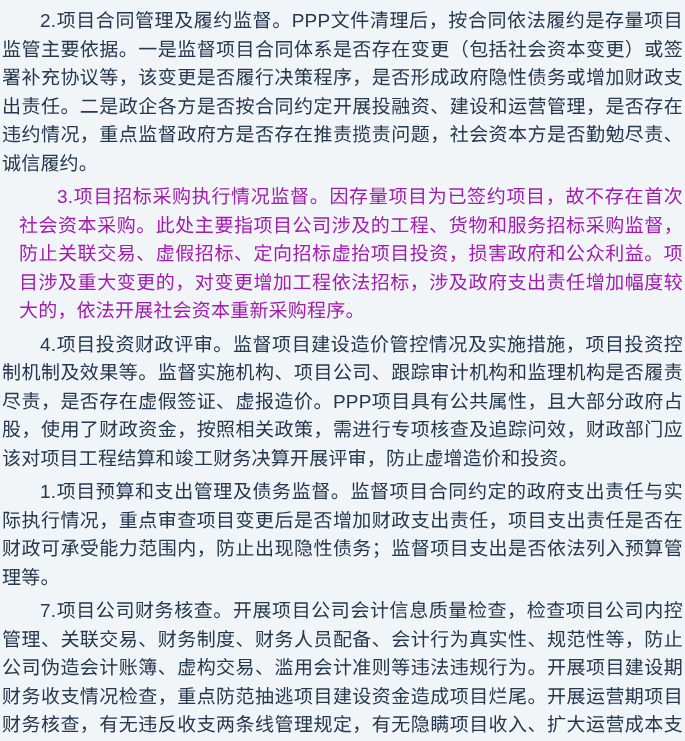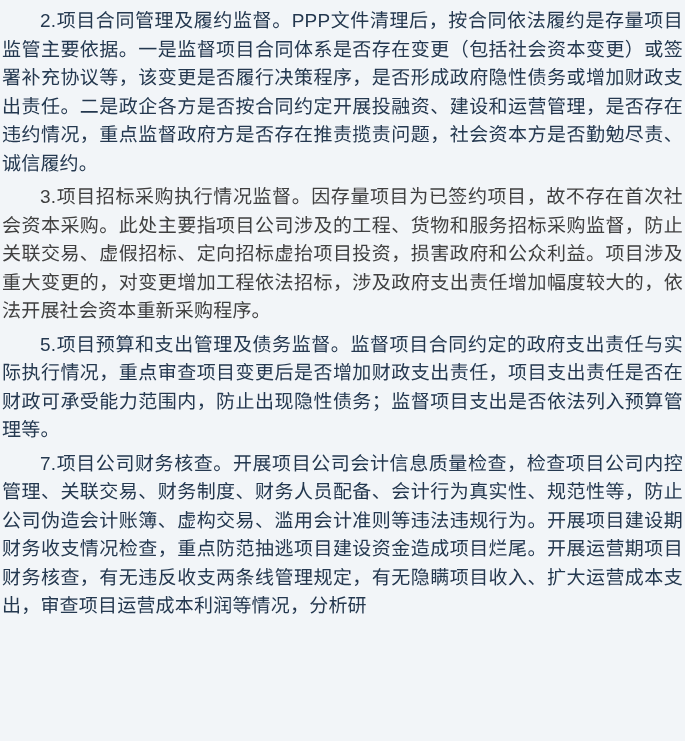--- a/index.html
+++ b/index.html
@@ -30,16 +30,17 @@
     text-justify: inter-ideograph;
     letter-spacing: 0.2px;
     word-break: break-all;
   }
 </style>
 </head>
 <body>
 
 <div class="page" style="background: rgb(242, 245, 248);">
   <p class="para" style="color: rgb(36, 56, 79);">2.项目合同管理及履约监督。PPP文件清理后，按合同依法履约是存量项目监管主要依据。一是监督项目合同体系是否存在变更（包括社会资本变更）或签署补充协议等，该变更是否履行决策程序，是否形成政府隐性债务或增加财政支出责任。二是政企各方是否按合同约定开展投融资、建设和运营管理，是否存在违约情况，重点监督政府方是否存在推责揽责问题，社会资本方是否勤勉尽责、诚信履约。</p>
-  <p class="para" style="color: #404040;">3.项目招标采购执行情况监督。因存量项目为已签约项目，故不存在首次社会资本采购。此处主要指项目公司涉及的工程、货物和服务招标采购监督，防止关联交易、虚假招标、定向招标虚抬项目投资，损害政府和公众利益。项目涉及重大变更的，对变更增加工程依法招标，涉及政府支出责任增加幅度较大的，依法开展社会资本重新采购程序。</p>
-  <p class="para" style="color: rgb(36, 56, 79);">5.项目预算和支出管理及债务监督。监督项目合同约定的政府支出责任与实际执行情况，重点审查项目变更后是否增加财政支出责任，项目支出责任是否在财政可承受能力范围内，防止出现隐性债务；监督项目支出是否依法列入预算管理等。</p>
+  <p class="para" style="color: #a21caf; margin-left: 17px;">3.项目招标采购执行情况监督。因存量项目为已签约项目，故不存在首次社会资本采购。此处主要指项目公司涉及的工程、货物和服务招标采购监督，防止关联交易、虚假招标、定向招标虚抬项目投资，损害政府和公众利益。项目涉及重大变更的，对变更增加工程依法招标，涉及政府支出责任增加幅度较大的，依法开展社会资本重新采购程序。</p>
+  <p class="para" style="color: rgb(36, 56, 79);">4.项目投资财政评审。监督项目建设造价管控情况及实施措施，项目投资控制机制及效果等。监督实施机构、项目公司、跟踪审计机构和监理机构是否履责尽责，是否存在虚假签证、虚报造价。PPP项目具有公共属性，且大部分政府占股，使用了财政资金，按照相关政策，需进行专项核查及追踪问效，财政部门应该对项目工程结算和竣工财务决算开展评审，防止虚增造价和投资。</p>
+  <p class="para" style="color: rgb(36, 56, 79);">1.项目预算和支出管理及债务监督。监督项目合同约定的政府支出责任与实际执行情况，重点审查项目变更后是否增加财政支出责任，项目支出责任是否在财政可承受能力范围内，防止出现隐性债务；监督项目支出是否依法列入预算管理等。</p>
   <p class="para" style="color: rgb(36, 56, 79);">7.项目公司财务核查。开展项目公司会计信息质量检查，检查项目公司内控管理、关联交易、财务制度、财务人员配备、会计行为真实性、规范性等，防止公司伪造会计账簿、虚构交易、滥用会计准则等违法违规行为。开展项目建设期财务收支情况检查，重点防范抽逃项目建设资金造成项目烂尾。开展运营期项目财务核查，有无违反收支两条线管理规定，有无隐瞒项目收入、扩大运营成本支出，审查项目运营成本利润等情况，分析研</p>
 </div>
 
 </body></html>

